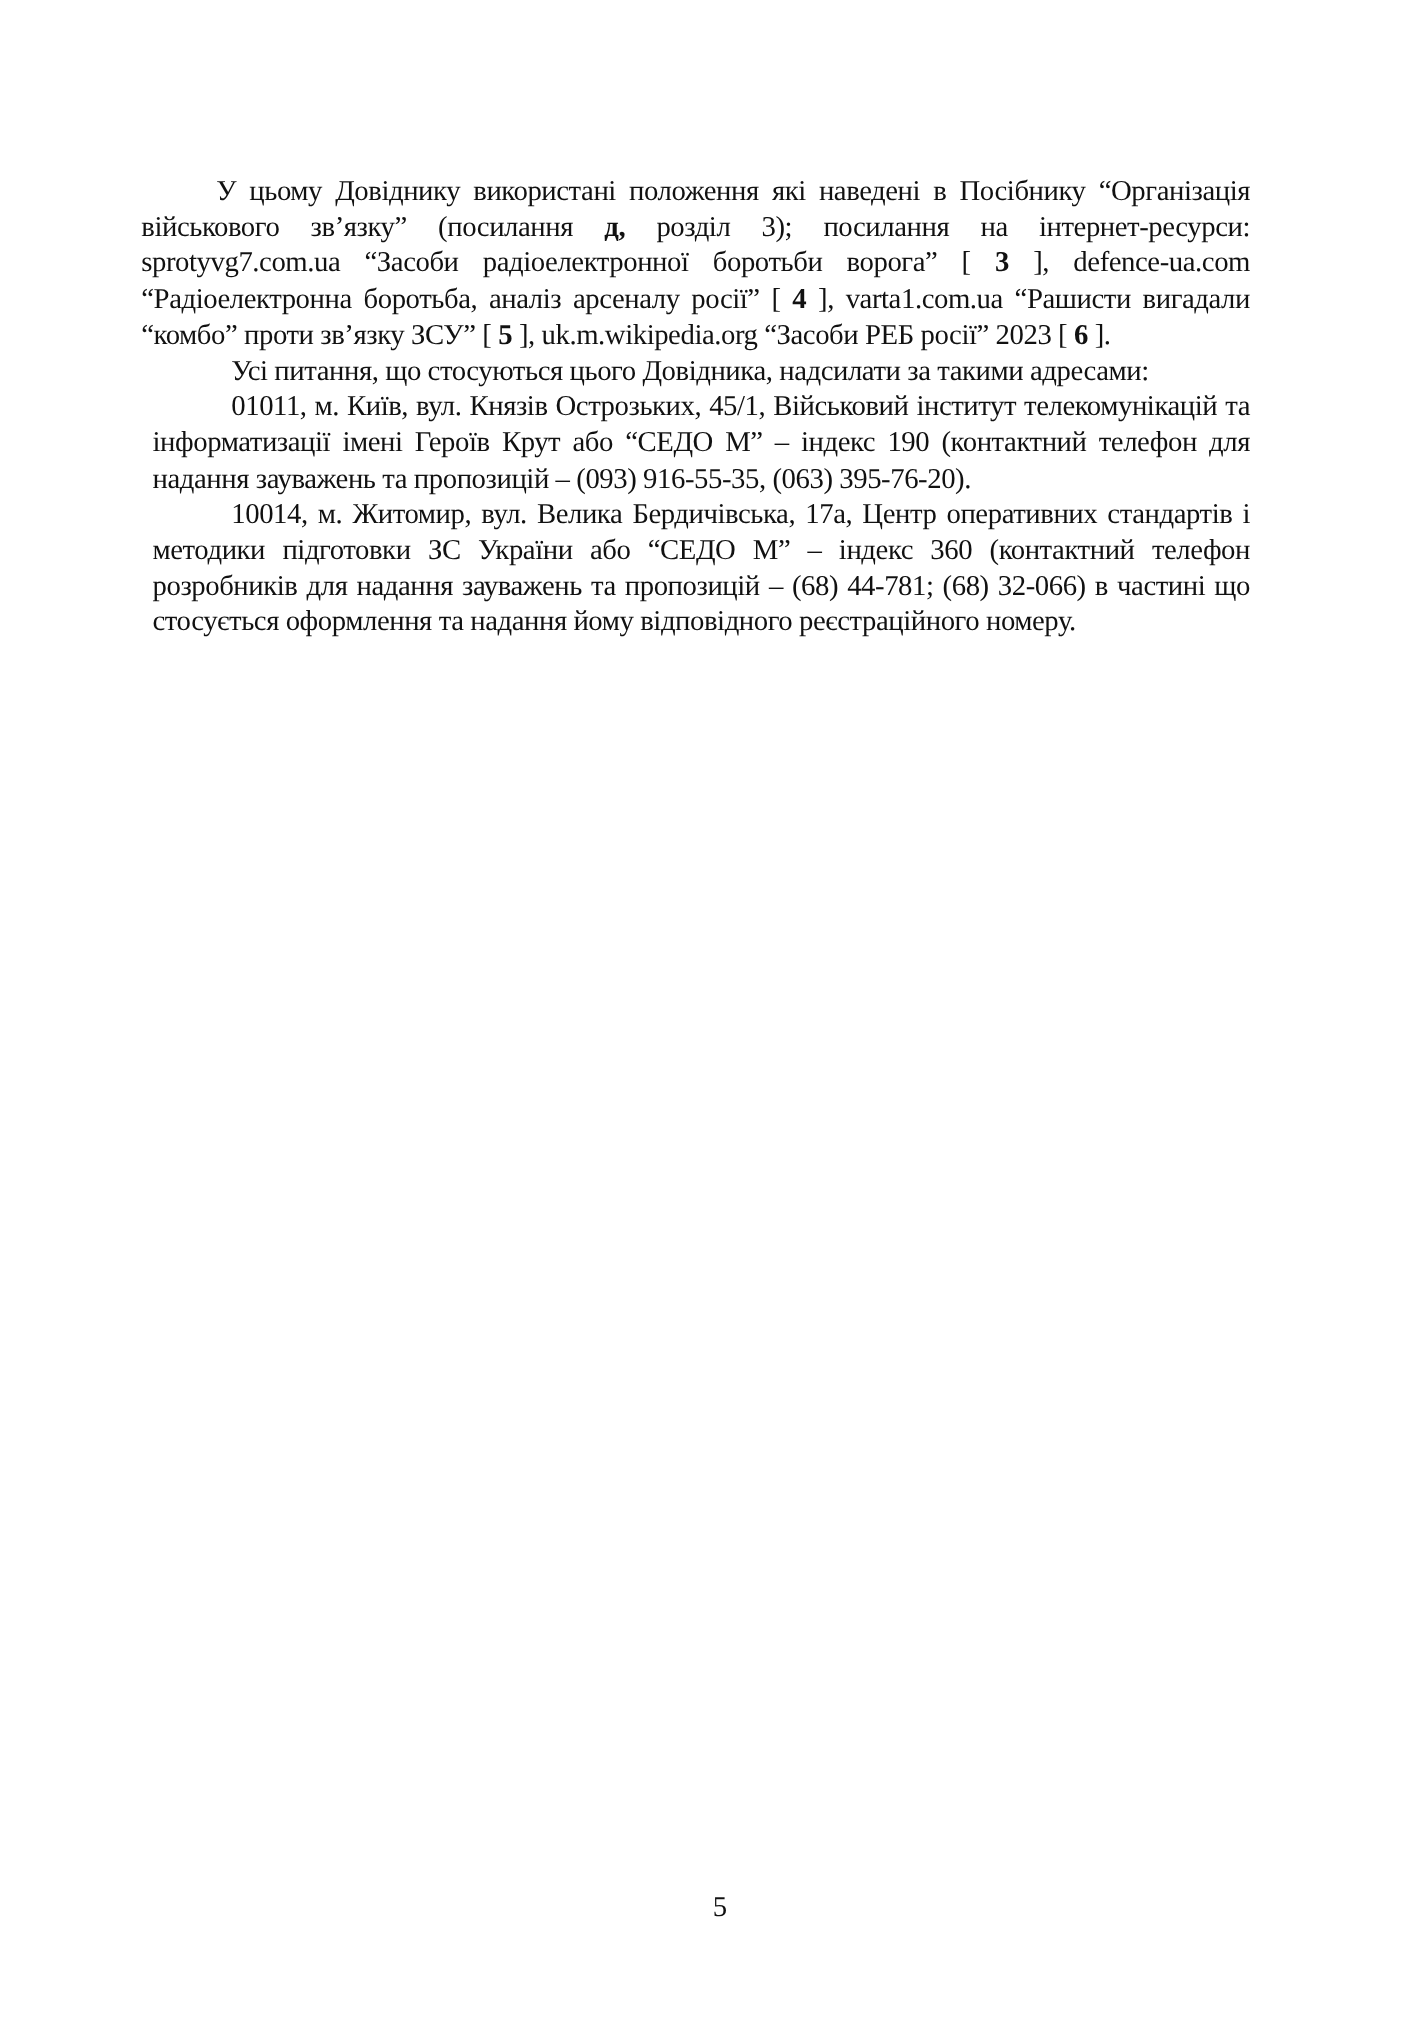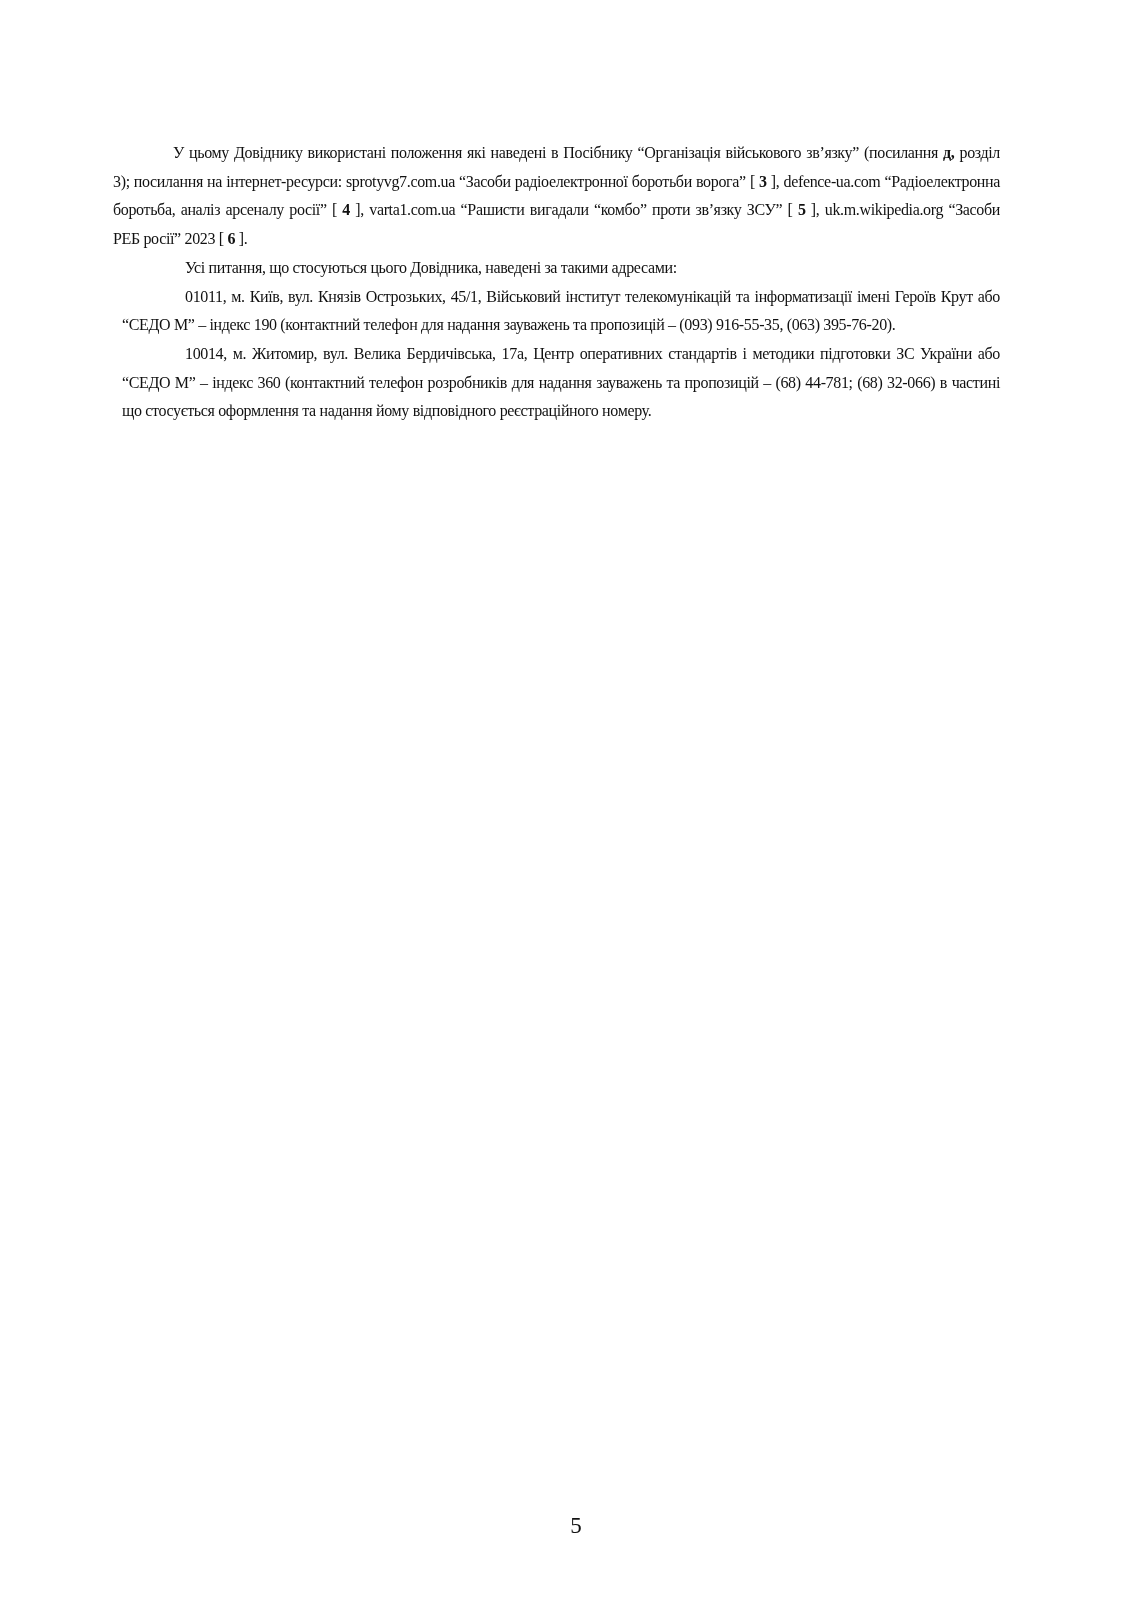--- a/index.html
+++ b/index.html
@@ -21,21 +21,21 @@
       top: 0;
       width: 1142px;
       height: 1615px;
       background: #ffffff;
     }
     .text-block {
       position: absolute;
       top: 139px;
       left: 113px;
       width: 887px;
-      font-size: 16px;
+      font-size: 23px;
       line-height: 28.7px;
       letter-spacing: -0.35px;
     }
     .para {
       margin: 0;
       text-align: justify;
       text-align-last: left;
     }
     .para.p1 {
       text-indent: 60px;
@@ -67,21 +67,21 @@
 <body>
 
 <div class="page">
   <div class="text-block">
 
     <p class="para p1">
       <span>У цьому Довіднику використані положення які наведені в Посібнику “Організація військового зв’язку” (посилання </span><span class="ref">д,</span><span> розділ 3); посилання на інтернет-ресурси: sprotyvg7.com.ua “Засоби радіоелектронної боротьби ворога” [ </span><span class="ref">3</span><span> ], defence-ua.com “Радіоелектронна боротьба, аналіз арсеналу росії” [ </span><span class="ref">4</span><span> ], varta1.com.ua “Рашисти вигадали “комбо” проти зв’язку ЗСУ” [ </span><span class="ref">5</span><span> ], uk.m.wikipedia.org “Засоби РЕБ росії” 2023 [ </span><span class="ref">6</span><span> ].</span>
     </p>
 
     <p class="para p2">
-      <span>Усі питання, що стосуються цього Довідника, наведені за такими адресами:</span>
+      <span>Усі питання, що стосуються цього Довідника, надсилати за такими адресами:</span>
     </p>
 
     <p class="para p3">
       <span>01011, м. Київ, вул. Князів Острозьких, 45/1, Військовий інститут телекомунікацій та інформатизації імені Героїв Крут або “СЕДО М” – індекс 190 (контактний телефон для надання зауважень та пропозицій – (093) 916-55-35, (063) 395-76-20).</span>
     </p>
 
     <p class="para p4">
       <span>10014, м. Житомир, вул. Велика Бердичівська, 17а, Центр оперативних стандартів і методики підготовки ЗС України або “СЕДО М” – індекс 360 (контактний телефон розробників для надання зауважень та пропозицій – (68) 44-781; (68) 32-066) в частині що стосується оформлення та надання йому відповідного реєстраційного номеру.</span>
     </p>
 

